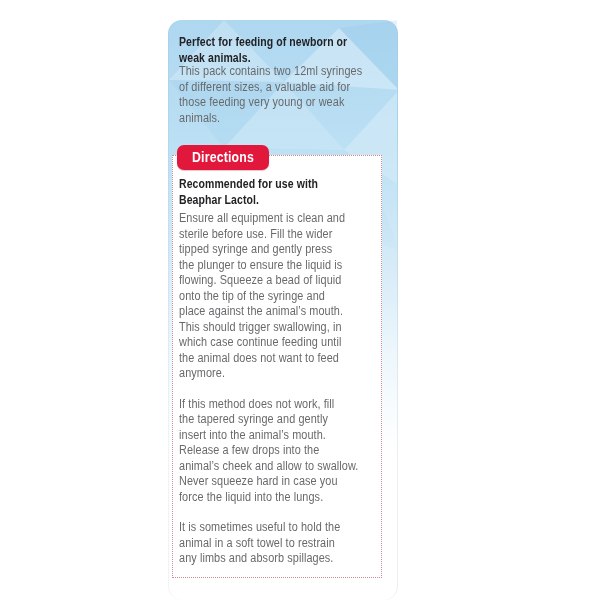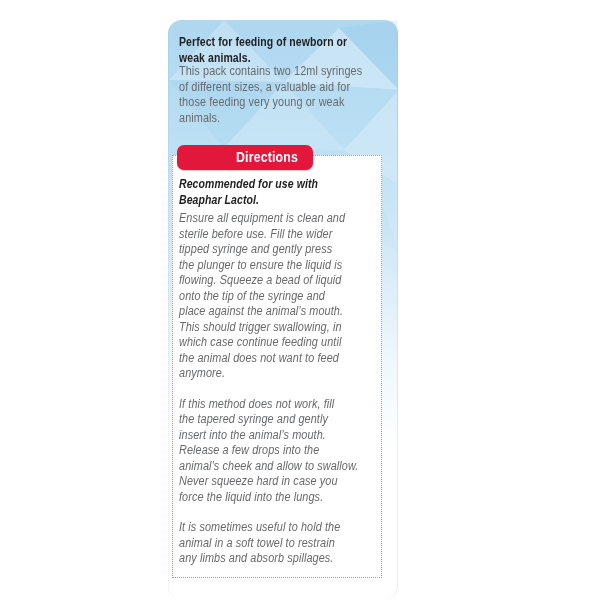--- a/index.html
+++ b/index.html
@@ -42,34 +42,32 @@
   .intro-heading{position:absolute;left:10px;top:14px;}
   .intro-body{position:absolute;left:10px;top:44px;}
 
   .dirbox{
     position:absolute;left:3px;top:135px;width:210px;height:423px;
     box-sizing:border-box;
     background:#ffffff;
     border:1px dotted #cf8b90;
     padding:20px 2px 0 6px;
     z-index:1;
-    font-style:italic;
   }
   .dirbox .lead{margin-bottom:4px;}
   .dirbox .para{margin-bottom:15px;}
   .dirbox .para:last-child{margin-bottom:0;}
 
   .badge{
     position:absolute;left:8px;top:125px;
     width:92px;height:25px;
     background:#e2173c;
     border-radius:7px;
     z-index:2;
     box-shadow:0 1px 1px rgba(140,20,40,0.25);
-    padding-left:44px;
   }
   .badge span{
     display:block;width:100%;height:25px;line-height:25px;
     text-align:center;color:#ffffff;
     font-size:14px;font-weight:bold;
     transform:scaleX(0.88);transform-origin:50% 50%;
     letter-spacing:0.2px;
   }
 </style>
 </head>

